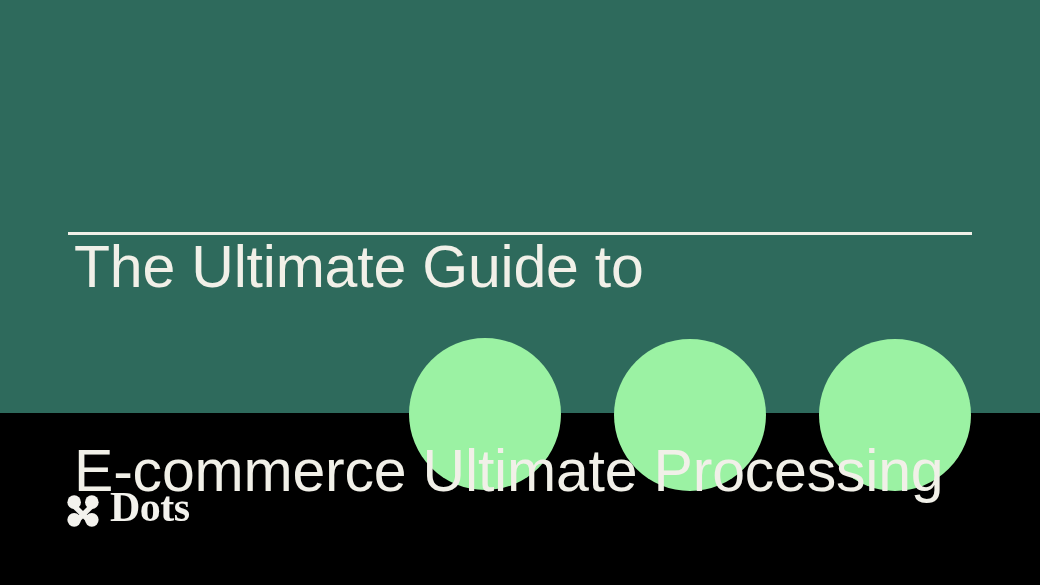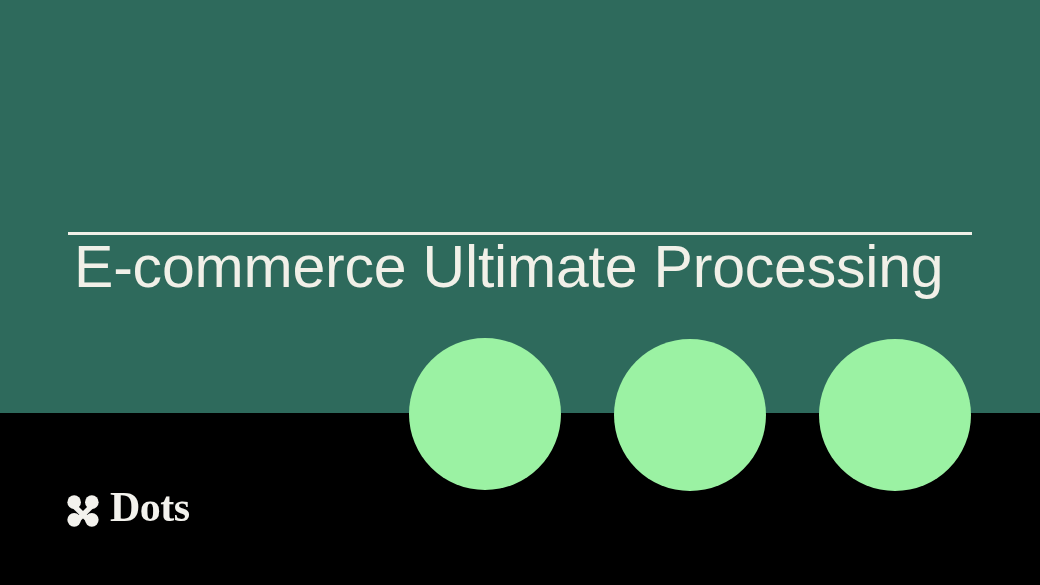--- a/index.html
+++ b/index.html
@@ -116,20 +116,21 @@
   <div class="band-top"></div>
   <div class="band-bottom"></div>
 
   <div class="dots-layer">
     <div class="deco-dot d1"></div>
     <div class="deco-dot d2"></div>
     <div class="deco-dot d3"></div>
   </div>
 
   <h1 class="headline">
+    <span class="line">The Ultimate Guide to</span>
     <span class="line">E-commerce Ultimate Processing</span>
   </h1>
 
   <div class="rule"></div>
 
   <div class="brand">
     <span class="brand-mark">
       <svg viewBox="0 0 100 100" width="34" height="34" aria-hidden="true">
         <circle cx="24" cy="24" r="20" fill="#F3F2ED"></circle>
         <circle cx="76" cy="24" r="20" fill="#F3F2ED"></circle>

